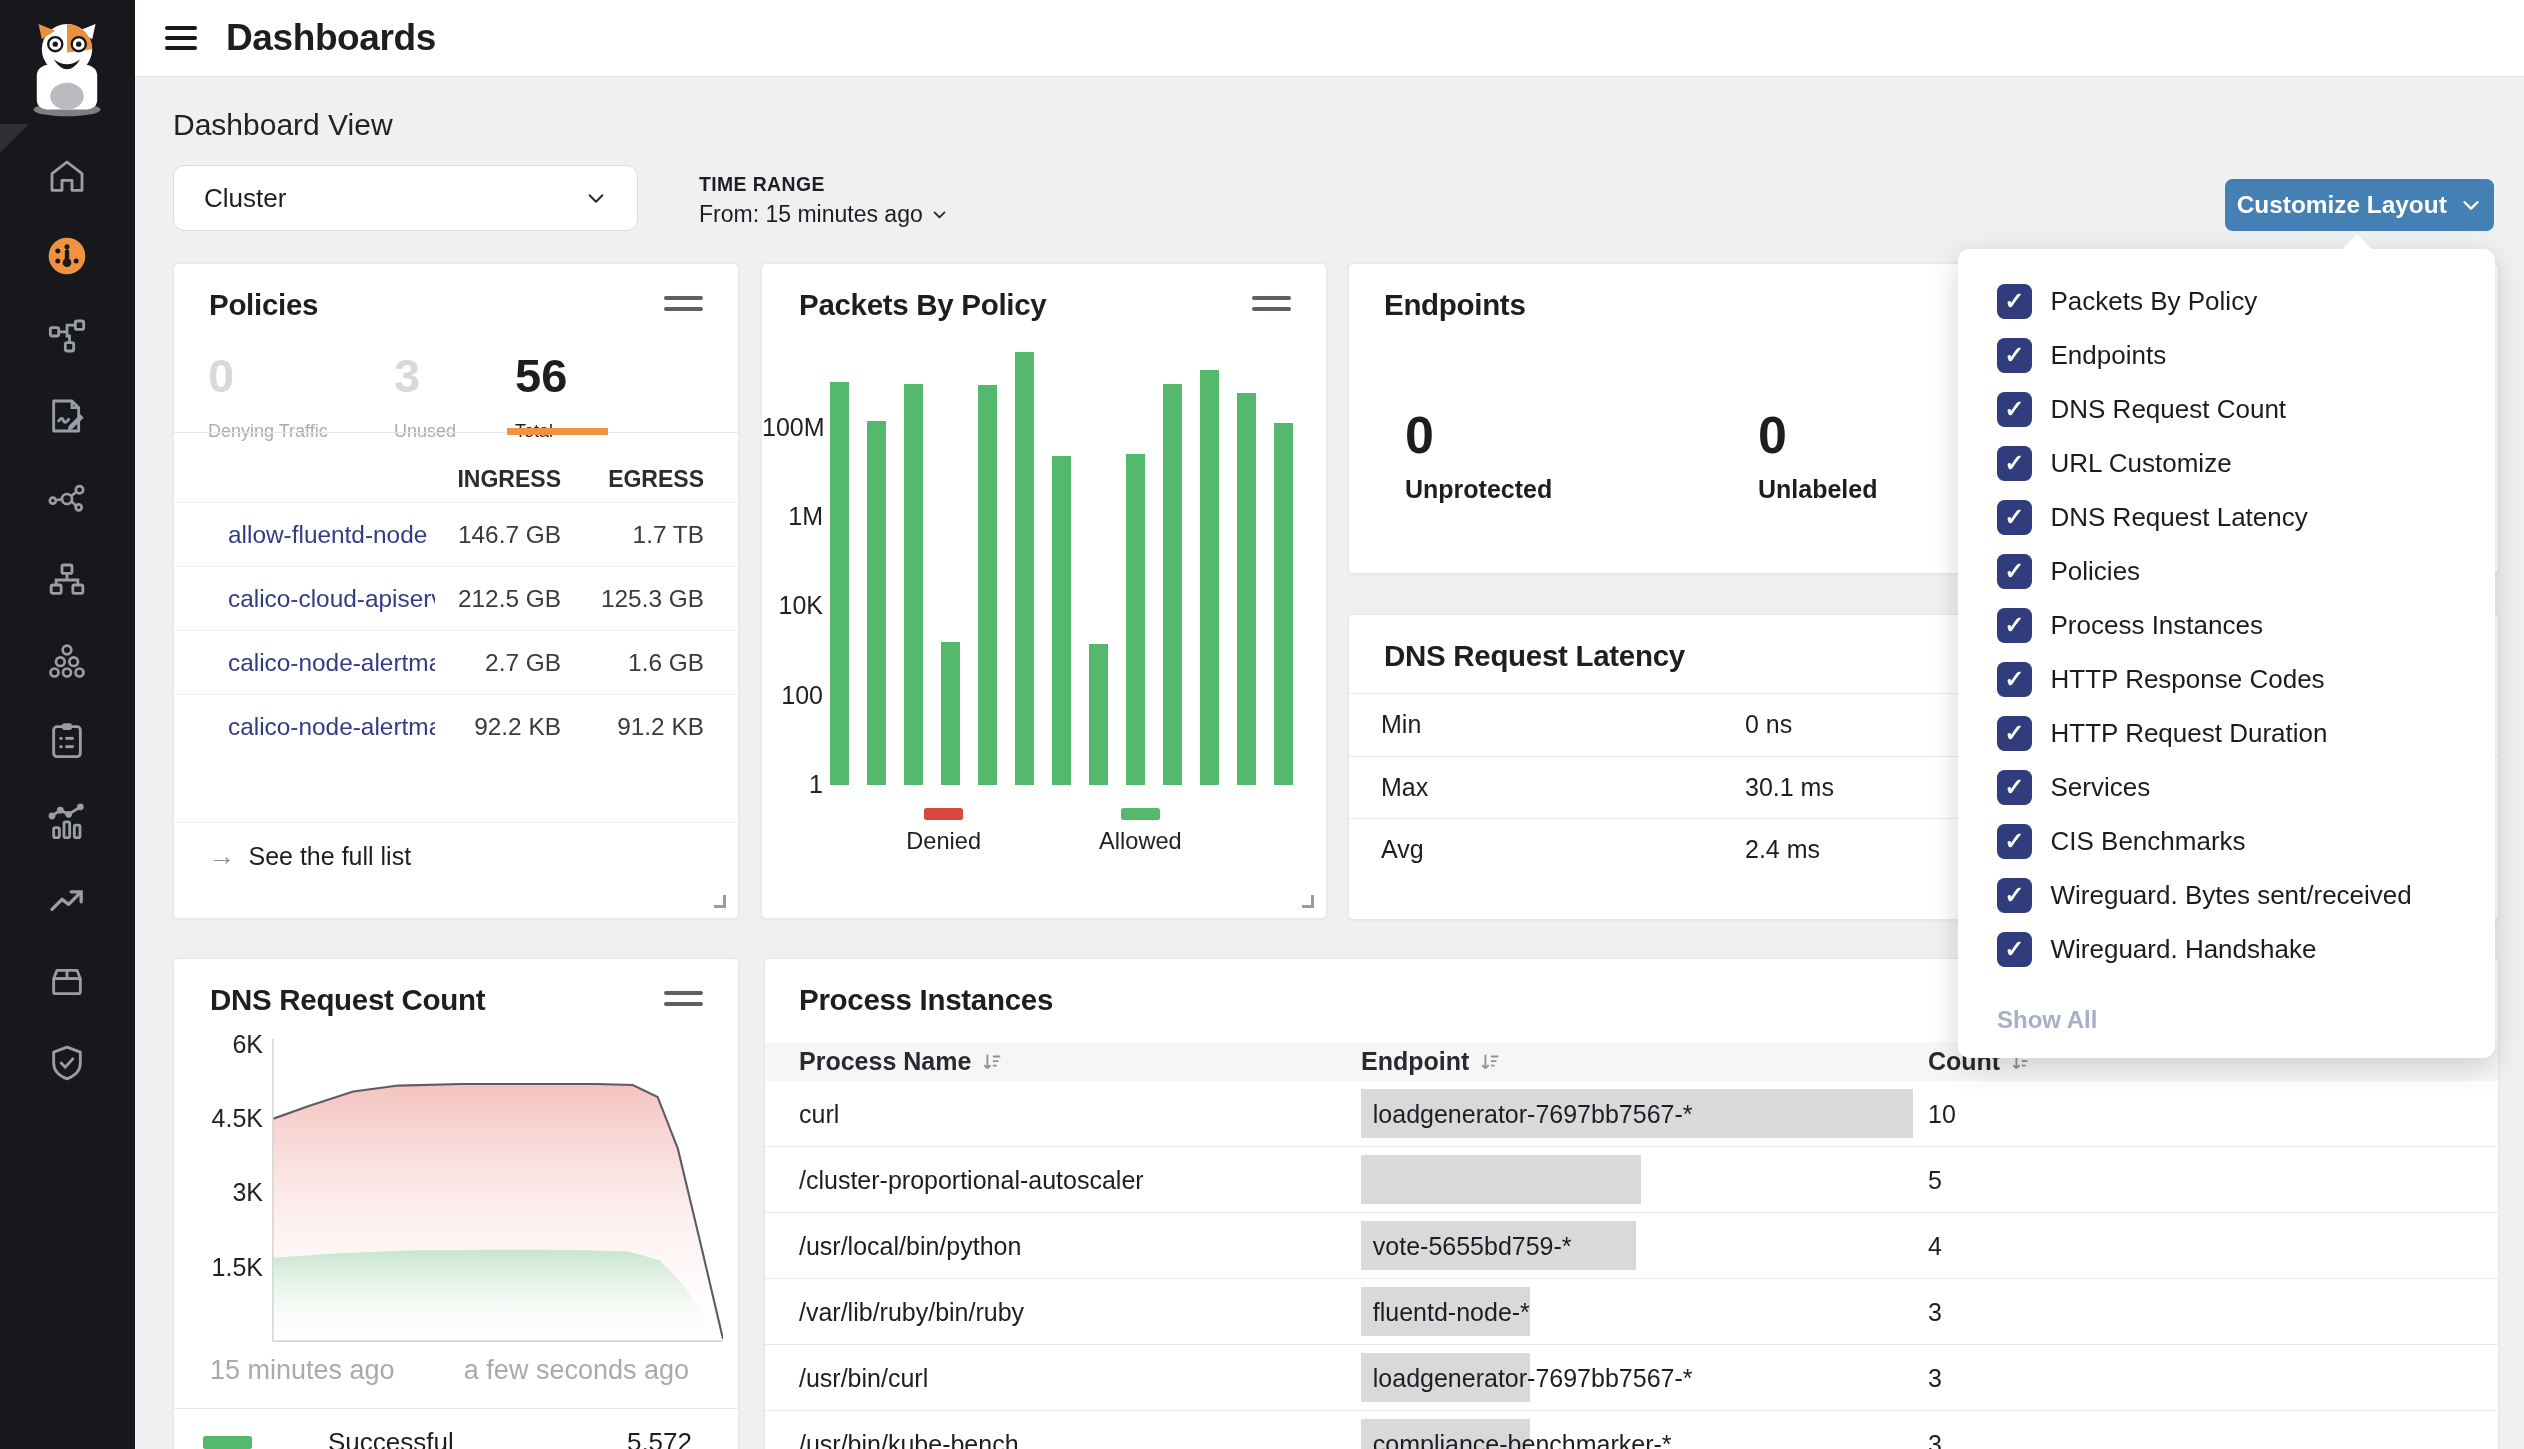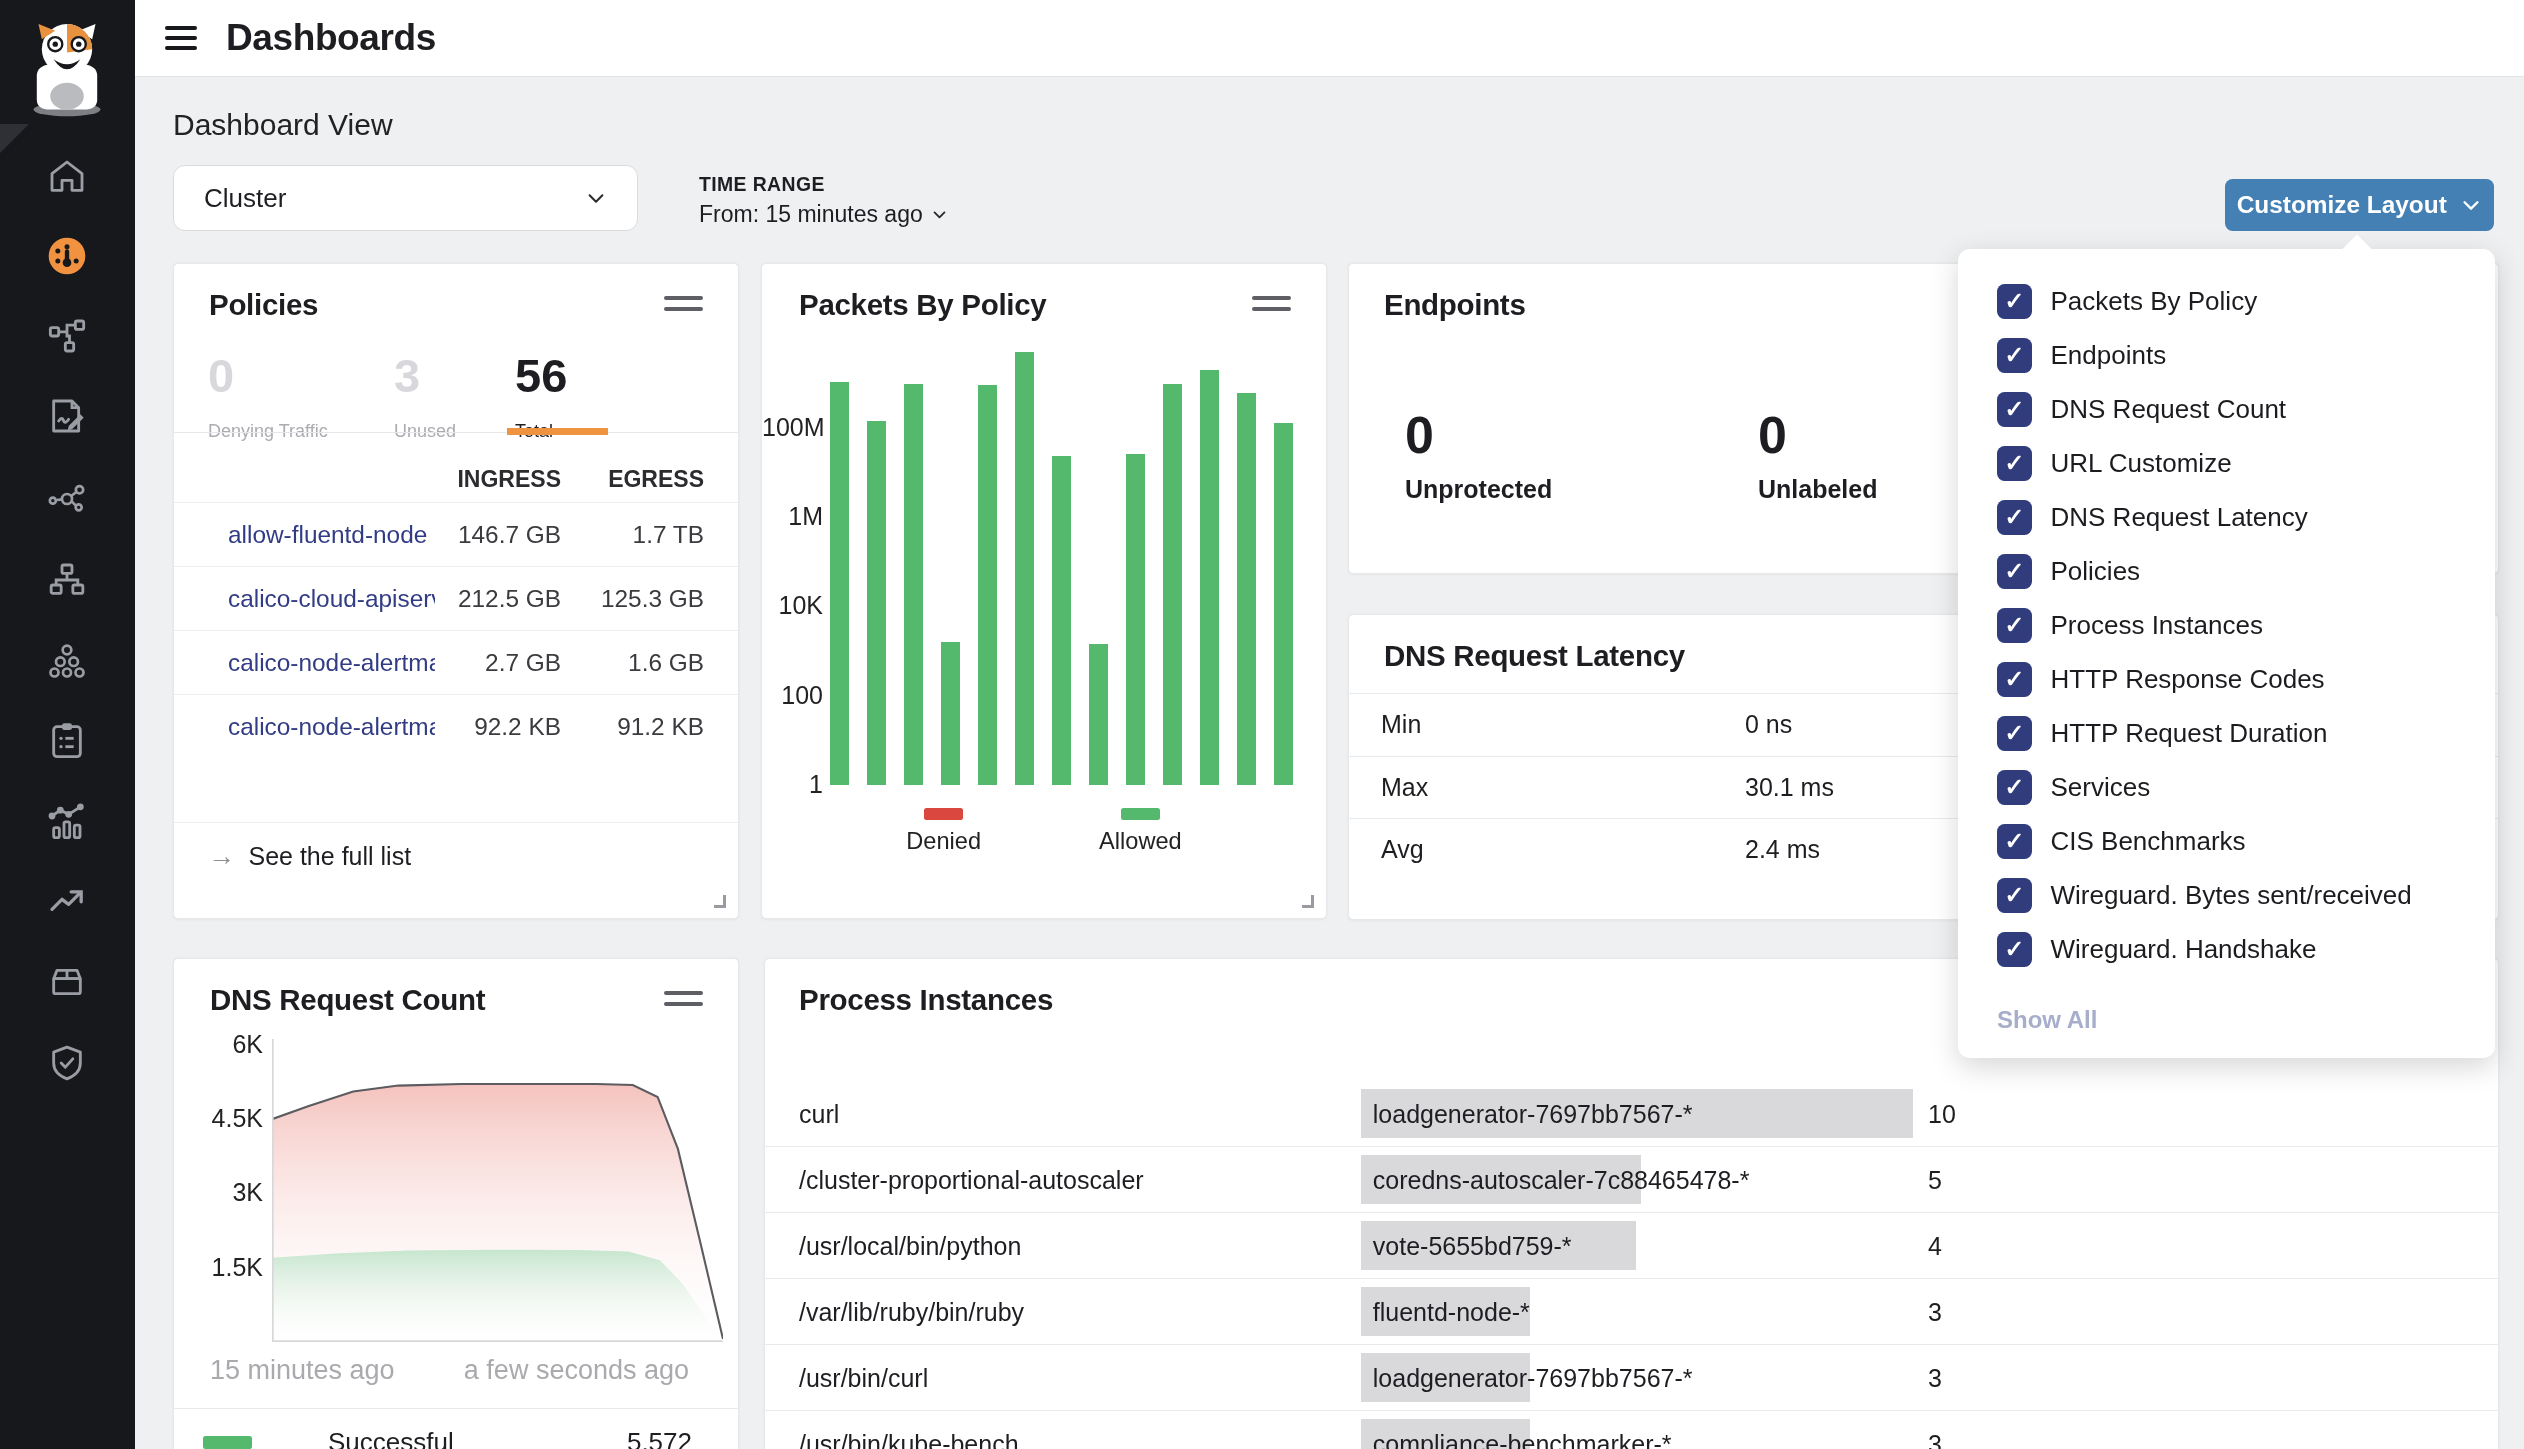--- a/index.html
+++ b/index.html
@@ -445,34 +445,53 @@
   <div id="dc-divider"></div>
   <div id="dc-legend-row">
     <span class="sw" style="background: rgb(84, 185, 108);"></span>
     <span class="lt">Successful</span>
     <span class="lv">5,572</span>
   </div>
 </section>
 
 <section class="card" id="card-process">
   <h2 class="card-title" style="left:34px; top:23.6px">Process Instances</h2>
+  <div id="proc-head">
+    <span class="sort-wrap">
+        <span>Process Name</span>
+      <svg class="sort-icon" viewBox="0 0 24 24" fill="none" stroke="currentColor" stroke-width="2">
+          <path d="M7 4 V19 M7 19 L3.5 15.5 M7 19 L10.5 15.5 M13 6 H21 M13 11 H19 M13 16 H17"></path>
+        </svg>
+      </span>
+    <span class="sort-wrap">
+        <span>Endpoint</span>
+      <svg class="sort-icon" viewBox="0 0 24 24" fill="none" stroke="currentColor" stroke-width="2">
+          <path d="M7 4 V19 M7 19 L3.5 15.5 M7 19 L10.5 15.5 M13 6 H21 M13 11 H19 M13 16 H17"></path>
+        </svg>
+      </span>
+    <span class="sort-wrap">
+        <span>Count</span>
+      <svg class="sort-icon" viewBox="0 0 24 24" fill="none" stroke="currentColor" stroke-width="2">
+          <path d="M7 4 V19 M7 19 L3.5 15.5 M7 19 L10.5 15.5 M13 6 H21 M13 11 H19 M13 16 H17"></path>
+        </svg>
+      </span>
+  </div>
   <div id="proc-rows">
       <div class="trow">
         <span>curl</span>
         <div class="endpoint-cell">
           <span class="chip" style="width: 552px;"></span>
           <span class="etext">loadgenerator-7697bb7567-*</span>
         </div>
         <span>10</span>
       </div>
       <div class="trow">
         <span>/cluster-proportional-autoscaler</span>
         <div class="endpoint-cell">
           <span class="chip" style="width: 280px;"></span>
-          <span class="etext">coredns-autoscaler-7c88465478-*</span>
         </div>
         <span>5</span>
       </div>
       <div class="trow">
         <span>/usr/local/bin/python</span>
         <div class="endpoint-cell">
           <span class="chip" style="width: 275px;"></span>
           <span class="etext">vote-5655bd759-*</span>
         </div>
         <span>4</span>

